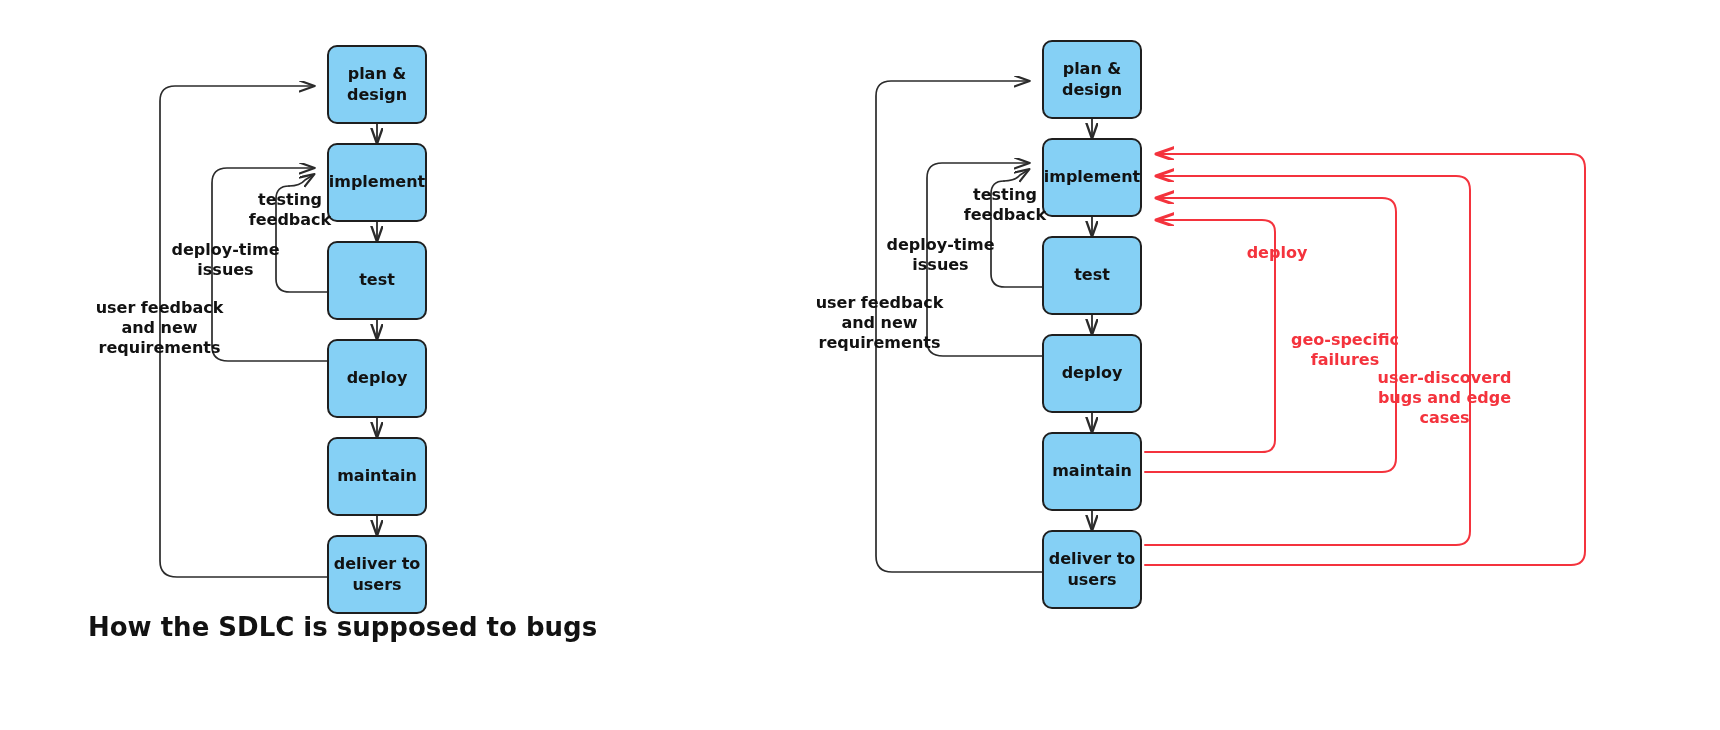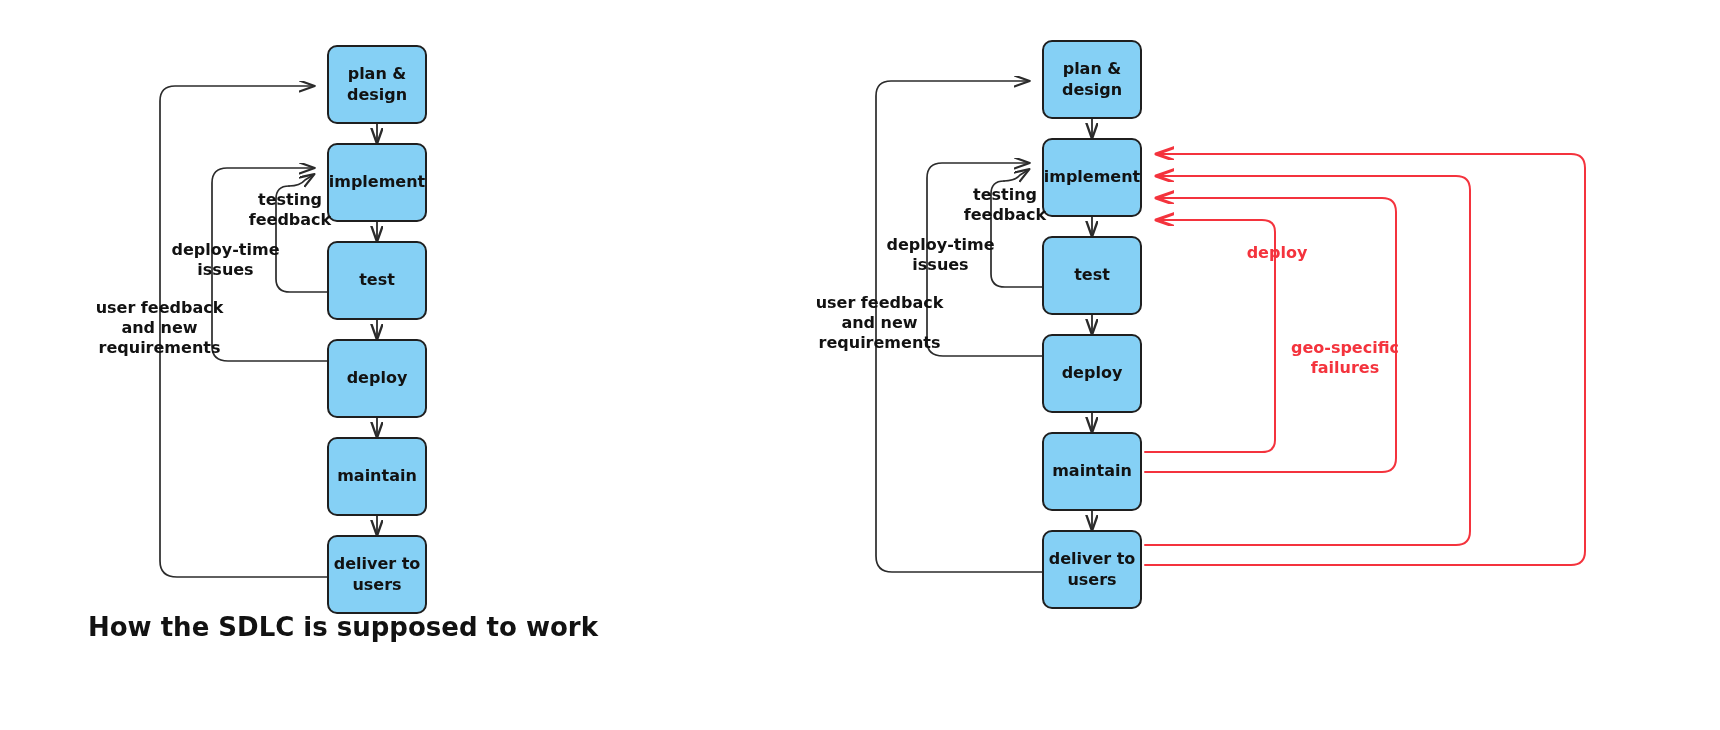--- a/index.html
+++ b/index.html
@@ -120,37 +120,39 @@
 users</div>
 
   <div class="edge-label" style="left:240px; top:190px; width:100px;">testing
 feedback</div>
   <div class="edge-label" style="left:163px; top:240px; width:125px;">deploy-time
 issues</div>
   <div class="edge-label" style="left:92px; top:298px; width:135px;">user feedback
 and new
 requirements</div>
 
-  <div class="caption" style="left:88px; top:612px;">How the SDLC is supposed to work</div>
+  <div class="caption" style="left:88px; top:612px;">How the SDLC is supposed to bugs</div>
 
   <div class="node-box" style="left:1042px; top:40px; width:100px; height:79px;">plan &amp;
 design</div>
   <div class="node-box" style="left:1042px; top:138px; width:100px; height:79px;">implement</div>
   <div class="node-box" style="left:1042px; top:236px; width:100px; height:79px;">test</div>
   <div class="node-box" style="left:1042px; top:334px; width:100px; height:79px;">deploy</div>
   <div class="node-box" style="left:1042px; top:432px; width:100px; height:79px;">maintain</div>
   <div class="node-box" style="left:1042px; top:530px; width:100px; height:79px;">deliver to
 users</div>
 
   <div class="edge-label" style="left:955px; top:185px; width:100px;">testing
 feedback</div>
   <div class="edge-label" style="left:878px; top:235px; width:125px;">deploy-time
 issues</div>
   <div class="edge-label" style="left:812px; top:293px; width:135px;">user feedback
 and new
 requirements</div>
 
   <div class="edge-label red" style="left:1222px; top:243px; width:110px;">deploy</div>
-  <div class="edge-label red" style="left:1284px; top:338px; width:122px;">geo-specific
+  <div class="edge-label red" style="left:1284px; top:330px; width:122px;">geo-specific
 failures</div>
+  <div class="edge-label red" style="left:1352px; top:368px; width:185px;">user-discoverd
+bugs and edge cases</div>
 
 
 </div>
 
 </body></html>

